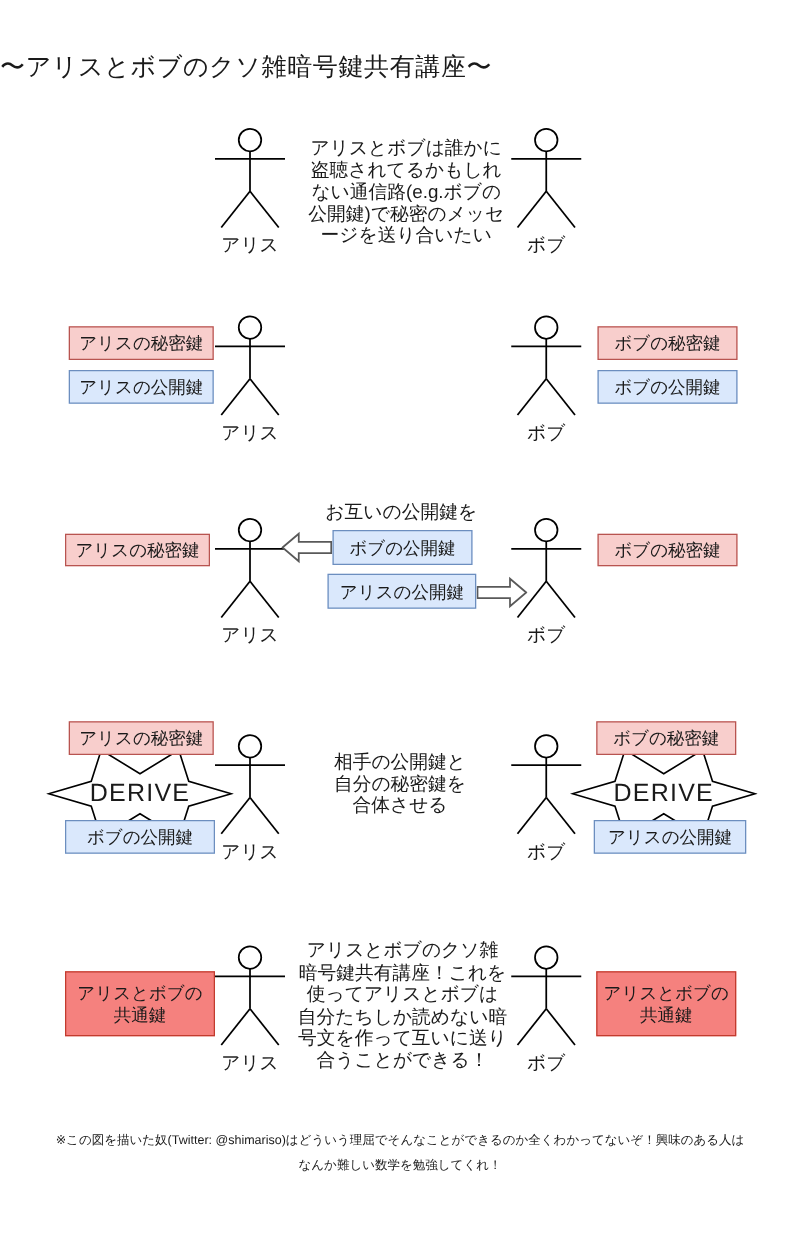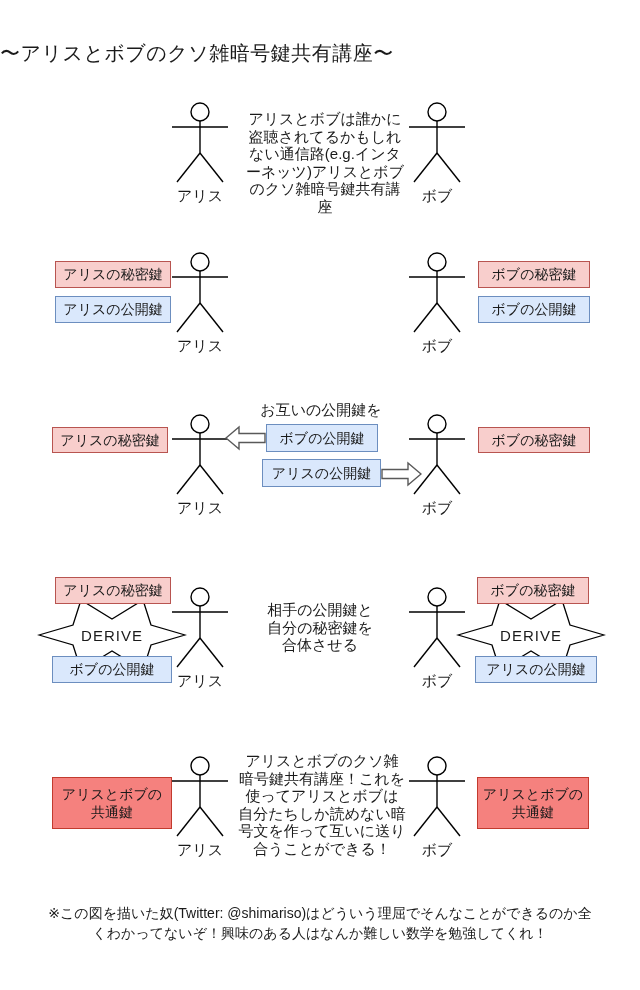--- a/index.html
+++ b/index.html
@@ -20,44 +20,44 @@
   }
   .pink{background:var(--pink-fill);border:1.5px solid var(--pink-stroke);}
   .blue{background:var(--blue-fill);border:1.5px solid var(--blue-stroke);}
   .shared{background:var(--shared-fill);border:1.5px solid var(--shared-stroke);}
   .actor{width:60px;text-align:center;z-index:2;}
   .actor svg{display:block;margin:0 auto;}
   .actor-label{font-size:15px;margin-top:3px;white-space:nowrap;}
   .burst{width:150px;height:80px;z-index:1;}
   .burst svg{display:block;}
   .burst .derive{position:absolute;inset:0;display:flex;align-items:center;justify-content:center;
-    font-size:15px;letter-spacing:1px;}
+    font-size:20px;letter-spacing:1px;}
   .arrow{z-index:2;}
-  .footer{top:903px;left:42px;width:556px;text-align:center;font-size:14px;line-height:20px;}
+  .footer{top:903px;left:42px;width:556px;text-align:center;font-size:10px;line-height:20px;}
 </style>
 </head>
 <body>
 
 <div id="canvas">
 
   <div class="abs title">〜アリスとボブのクソ雑暗号鍵共有講座〜</div>
 
   <div class="abs actor" style="left:170px;top:102px">
     <svg width="60" height="82" viewBox="0 0 60 82">
       <g stroke="#000" stroke-width="1.4" fill="none">
         <circle cx="30" cy="10" r="9" fill="#fff"></circle>
         <line x1="2" y1="25" x2="58" y2="25"></line>
         <line x1="30" y1="19" x2="30" y2="51"></line>
         <line x1="30" y1="51" x2="7" y2="80"></line>
         <line x1="30" y1="51" x2="53" y2="80"></line>
       </g>
     </svg>
     <div class="actor-label">アリス</div>
   </div>
-  <div class="abs steptext" style="left:245px;top:110px;width:160px">アリスとボブは誰かに盗聴されてるかもしれない通信路(e.g.インターネッツ)アリスとボブのクソ雑暗号鍵共有講座</div>
+  <div class="abs steptext" style="left:245px;top:110px;width:160px">アリスとボブは誰かに盗聴されてるかもしれない通信路(e.g.ボブの公開鍵)で秘密のメッセージを送り合いたい</div>
   <div class="abs actor" style="left:407px;top:102px">
     <svg width="60" height="82" viewBox="0 0 60 82">
       <g stroke="#000" stroke-width="1.4" fill="none">
         <circle cx="30" cy="10" r="9" fill="#fff"></circle>
         <line x1="2" y1="25" x2="58" y2="25"></line>
         <line x1="30" y1="19" x2="30" y2="51"></line>
         <line x1="30" y1="51" x2="7" y2="80"></line>
         <line x1="30" y1="51" x2="53" y2="80"></line>
       </g>
     </svg>

